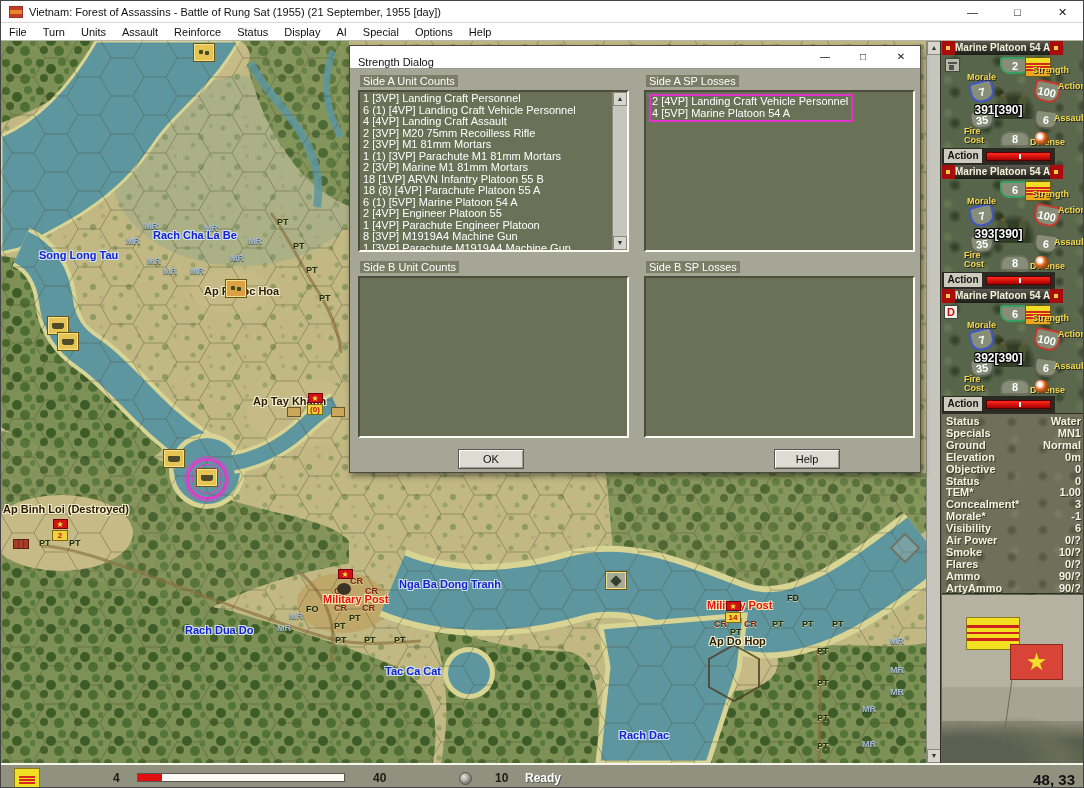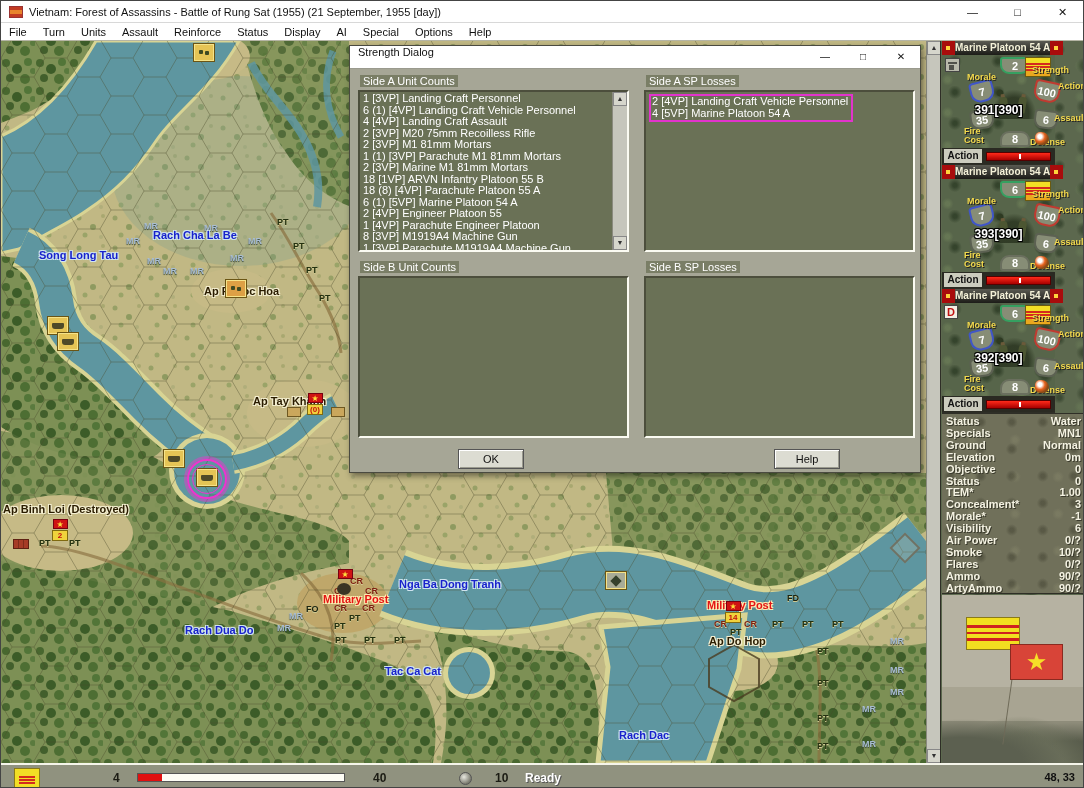--- a/index.html
+++ b/index.html
@@ -45,21 +45,21 @@
   .tanbox{position:absolute;width:14px;height:10px;background:#caa75c;border:1px solid #6e5822;z-index:6;}
   .diamond-marker{position:absolute;width:22px;height:22px;border:2px solid #6f7264;transform:rotate(45deg);background:rgba(200,200,180,.25);z-index:5;}
   .post-disc{position:absolute;width:14px;height:12px;background:#3a3424;border-radius:50%;z-index:5;}
 
   
   .vscroll{position:absolute;left:925px;top:40px;width:14px;height:722px;background:#c6c6bc;border-left:1px solid #8a8a7e;}
   .scroll-btn{position:absolute;left:0;width:14px;height:14px;background:#d6d6cc;border:1px solid #888;font-size:7px;line-height:12px;text-align:center;color:#333;}
 
   
   .dialog{position:absolute;left:348px;top:44px;width:572px;height:428px;background:#a6a696;border:1px solid #4a4a40;box-shadow:2px 3px 6px rgba(0,0,0,.45);z-index:20;}
-  .dlg-title{height:23px;background:#ffffff;display:flex;align-items:flex-start;border-bottom:1px solid #9a9a8e;}
+  .dlg-title{height:23px;background:#ffffff;display:flex;align-items:flex-end;border-bottom:1px solid #9a9a8e;}
   .dlg-title-text{font-size:11px;color:#111;padding-left:8px;}
   .dlg-controls{margin-left:auto;display:flex;}
   .dlg-btnwin{width:38px;height:22px;text-align:center;line-height:22px;font-size:10px;color:#111;}
   .group-label{position:absolute;font-size:11px;color:#fff;background:#7a7e66;padding:0 3px;z-index:2;white-space:nowrap;}
   .listbox{position:absolute;width:271px;height:162px;background:#6a7156;border:2px solid;border-color:#4c4e3c #fbfbf2 #fbfbf2 #4c4e3c;overflow:hidden;}
   .list-inner{position:absolute;left:0;top:0;right:15px;bottom:0;padding:1px 0 0 3px;}
   .list-item{font-size:11px;line-height:11.5px;color:#fff;white-space:nowrap;}
   .lb-scroll{position:absolute;right:0;top:0;width:15px;height:100%;background:#c6c6bc;border-left:1px solid #8a8a7e;}
   .lb-arrow{position:absolute;left:0;width:14px;height:14px;background:#d6d6cc;border:1px solid #888;font-size:7px;line-height:12px;text-align:center;color:#333;}
   .sp-selection{display:inline-block;border:2px solid #e233cc;padding:0 3px 1px 1px;margin:1px 0 0 0;}
@@ -111,21 +111,21 @@
   .flag-nlf{position:absolute;left:68px;top:49px;width:53px;height:36px;background:#d84438;border:1px solid #8a2a20;z-index:3;display:flex;align-items:center;justify-content:center;color:#f6df28;font-size:24px;line-height:24px;}
 
   
   .statusbar{position:absolute;left:0;top:762px;width:1084px;height:26px;background:#90927f;border-top:2px solid #f5f5ea;}
   .sb-flag{position:absolute;left:13px;top:3px;width:26px;height:20px;background:#f2de25;border:1px solid #8a7a18;background-image:linear-gradient(#d42a1e 0 0),linear-gradient(#d42a1e 0 0),linear-gradient(#d42a1e 0 0);background-size:16px 2px;background-position:4px 7px,4px 10px,4px 13px;background-repeat:no-repeat;}
   .sb-num{position:absolute;top:6px;font-size:12px;font-weight:bold;color:#1c1c14;}
   .sb-bar{position:absolute;left:136px;top:8px;width:208px;height:9px;background:#fdfdf5;border:1px solid #555;}
   .sb-bar .fill{height:100%;background:#e01010;}
   .sb-sphere{position:absolute;left:458px;top:7px;width:13px;height:13px;border-radius:50%;background:radial-gradient(circle at 4px 4px,#e8e8e0,#7a7a6e 70%);border:1px solid #555;}
   .sb-ready{position:absolute;left:0;right:0;top:6px;text-align:center;font-size:12px;font-weight:bold;color:#fff;text-shadow:1px 1px 0 #555;}
-  .sb-coords{position:absolute;right:10px;top:6px;font-size:11px;font-weight:bold;color:#111;}
+  .sb-coords{position:absolute;right:10px;top:6px;font-size:15px;font-weight:bold;color:#111;}
 </style>
 </head>
 <body>
 
 <div class="screen">
 
   <div class="titlebar">
     <span class="app-icon"></span>
     <span class="title-text">Vietnam: Forest of Assassins - Battle of Rung Sat (1955) (21 September, 1955 [day])</span>
     <span class="win-controls">

